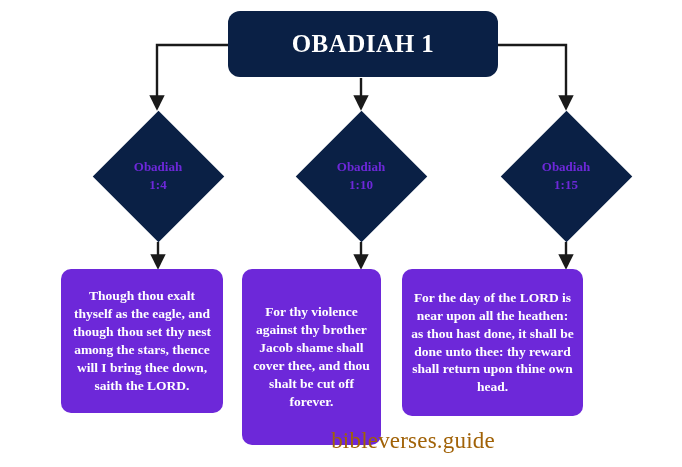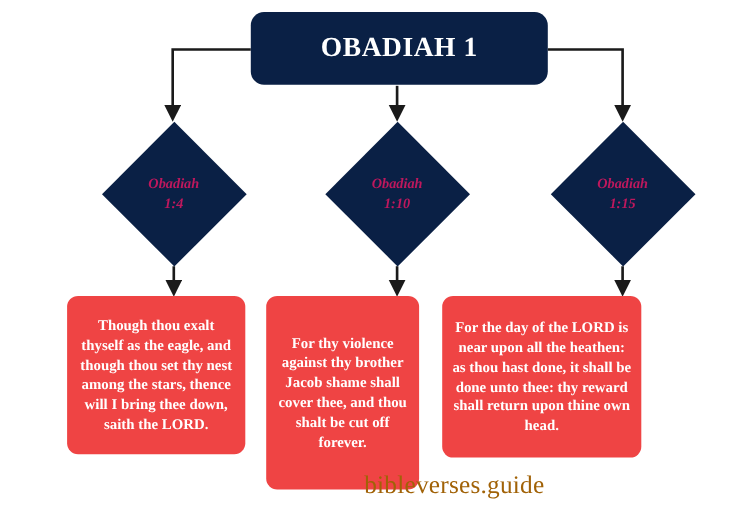--- a/index.html
+++ b/index.html
@@ -76,37 +76,36 @@
   }
   .diamond-label {
     position: absolute;
     left: 0;
     top: 0;
     width: 132px;
     height: 132px;
     display: flex;
     align-items: center;
     justify-content: center;
-    color: #be185d;
+    color: #6d28d9;
     font-size: 13px;
     font-weight: bold;
     text-align: center;
     line-height: 1.35;
     white-space: pre-line;
-    font-style: italic;
   }
 
   #diamond-1 { left: 64px;  top: 110px; }
   #diamond-2 { left: 267px; top: 110px; }
   #diamond-3 { left: 472px; top: 110px; }
 
   
   .verse-box {
     position: absolute;
-    background: #ef4444;
+    background: #6d28d9;
     border-radius: 10px;
     box-sizing: border-box;
     display: flex;
     align-items: center;
     justify-content: center;
     padding: 6px 9px;
   }
   .verse-text {
     color: #ffffff;
     font-size: 13.5px;

